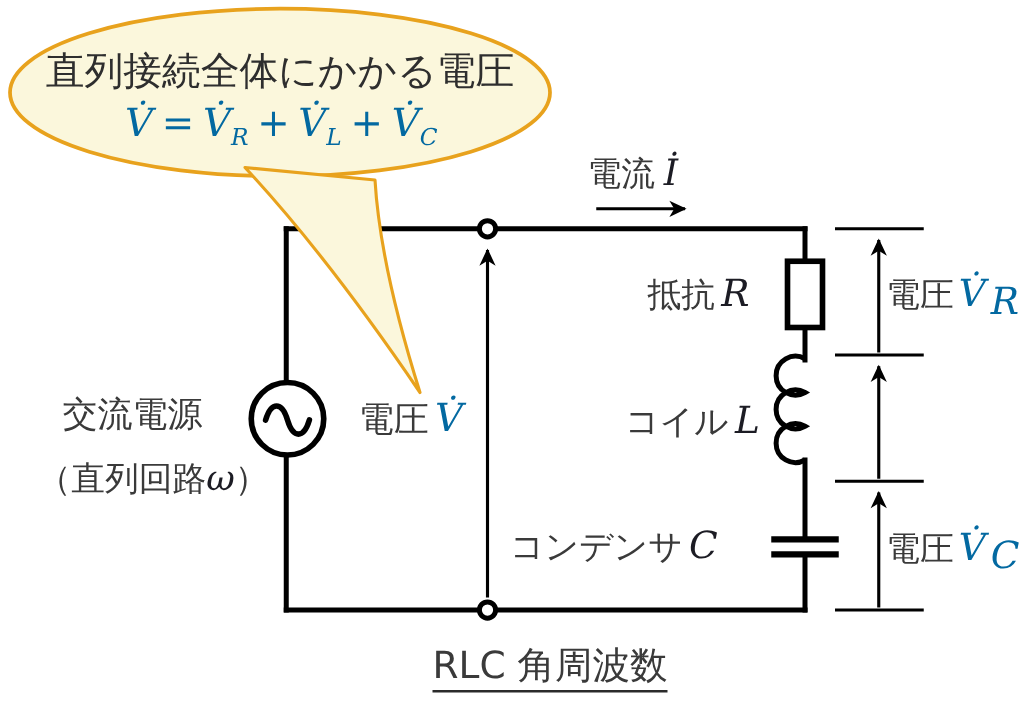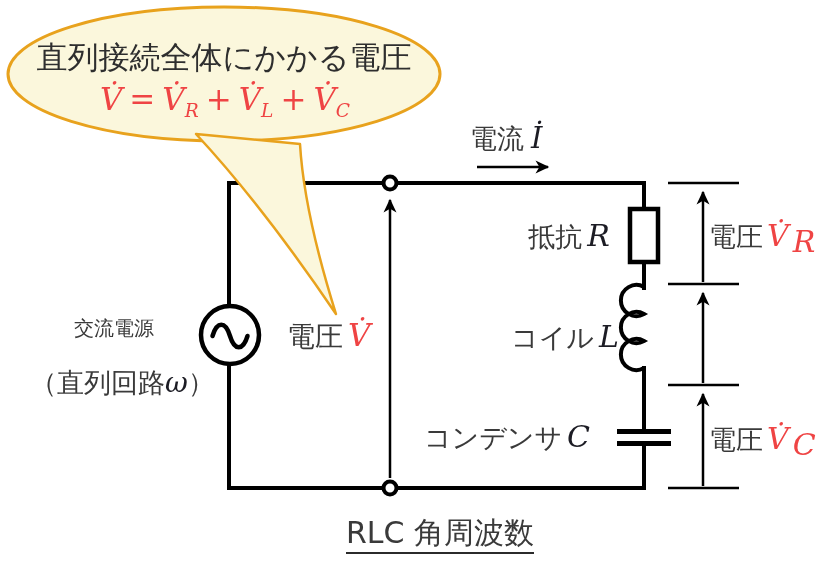--- a/index.html
+++ b/index.html
@@ -3,33 +3,33 @@
 <meta charset="utf-8">
 <style>
   html,body{margin:0;padding:0;background:#fff;}
   #stage{
     position:relative;width:822px;height:566px;background:#ffffff;overflow:hidden;
     font-family:"DejaVu Sans",sans-serif;
   }
   .abs{position:absolute;line-height:1;white-space:nowrap;}
   .jp{font-family:"DejaVu Sans",sans-serif;color:#3a3a3a;}
   .math{font-family:"DejaVu Serif",serif;font-style:italic;color:#1c1c24;}
-  .red{color:#ef4444;}
+  .red{color:#0369a1;}
   sub.sub{font-size:0.6em;font-style:italic;}
   .bubble-caption{left:28px;top:42px;width:392px;text-align:center;font-size:31px;color:#2e2e2e;}
   .bubble-formula{left:55px;top:84px;width:340px;text-align:center;font-size:31px;}
   .bubble-formula .op{margin:0 7px;font-style:normal;}
   .current-label{left:470px;top:124px;font-size:27px;}
   .current-label .math{font-size:29px;margin-left:7px;}
   .main-voltage{left:287px;top:320px;font-size:28px;}
   .main-voltage .math{font-size:31px;margin-left:5px;}
-  .source-name{left:74px;top:318px;font-size:20px;}
+  .source-name{left:50px;top:318px;font-size:28px;}
   .source-param{left:30px;top:369px;font-size:27px;}
   .source-param .math{font-size:28px;}
-  .comp-label{font-size:27px;text-align:center;}
+  .comp-label{font-size:27px;text-align:left;}
   .comp-label .math{font-size:30px;margin-left:5px;}
   .resistor-label{left:518px;top:221px;width:102px;}
   .inductor-label{left:500px;top:322px;width:130px;}
   .capacitor-label{left:408px;top:422px;width:198px;}
   .vlabel{left:709px;font-size:27px;}
   .vlabel .math{font-size:30px;margin-left:4px;}
   .vlabel-r{top:221px;}
   .vlabel-l{top:322px;}
   .vlabel-c{top:424px;}
   .diagram-title{left:330px;top:518px;width:220px;text-align:center;font-size:30px;color:#3a3a3a;}

